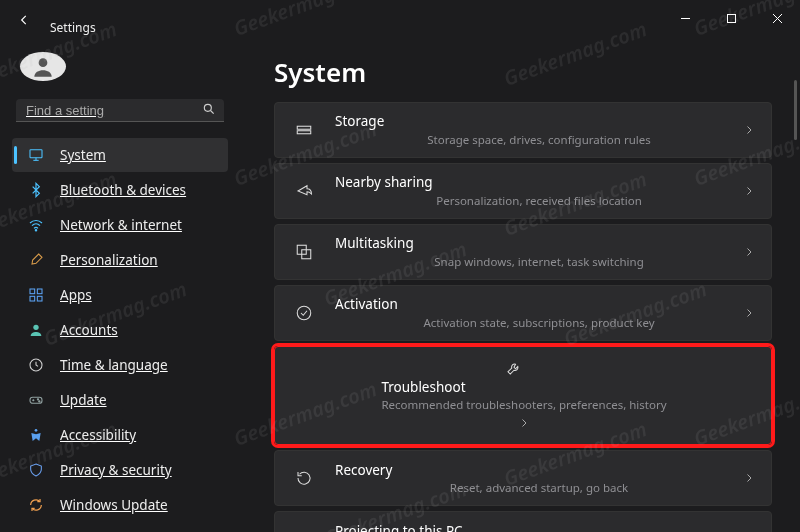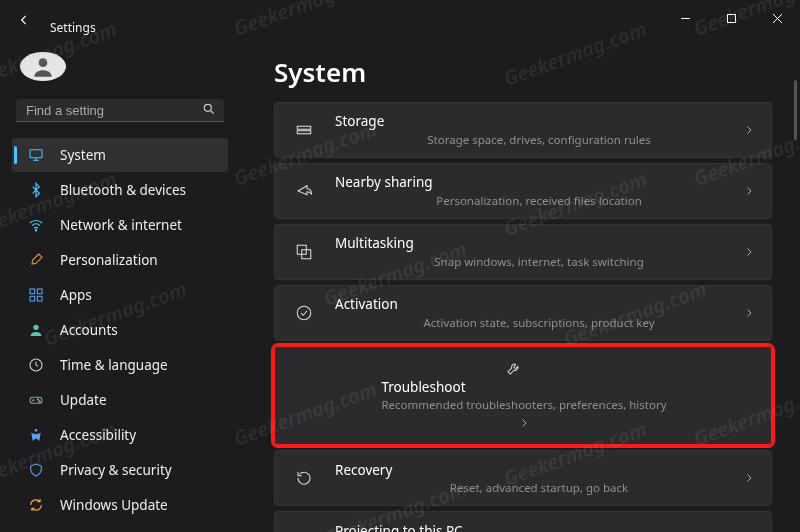--- a/index.html
+++ b/index.html
@@ -21,21 +21,21 @@
     width: 32px; height: 32px;
     display: flex; align-items: center; justify-content: center;
     color: #fff;
   }
   .titlebar .title { font-size: 12px; margin-left: 10px; color: #eee; }
   .win-controls { margin-left: auto; display: flex; }
   .win-controls .btn { width: 46px; height: 36px; display:flex; align-items:center; justify-content:center; color:#fff; font-size:11px; }
   .win-controls svg { stroke:#fff; }
   
   .content { display:flex; height: calc(100% - 36px); }
-  .sidebar { width: 240px; padding: 10px 12px 10px 12px; display:flex; flex-direction:column; }
+  .sidebar { width: 240px; padding: 10px 12px 10px 12px; display:flex; flex-direction:column;text-decoration:underline; }
   .avatar {
     width: 46px; height:46px; border-radius:50%;
     background:#e6e6e6; display:flex; align-items:center; justify-content:center;
     margin: 6px 0 18px 8px;
   }
   .avatar svg { fill:#555; }
   .search {
     display:flex; align-items:center;
     background:#2b2b2d; border-bottom:1px solid #555;
     height:32px; border-radius:4px 4px 0 0;

